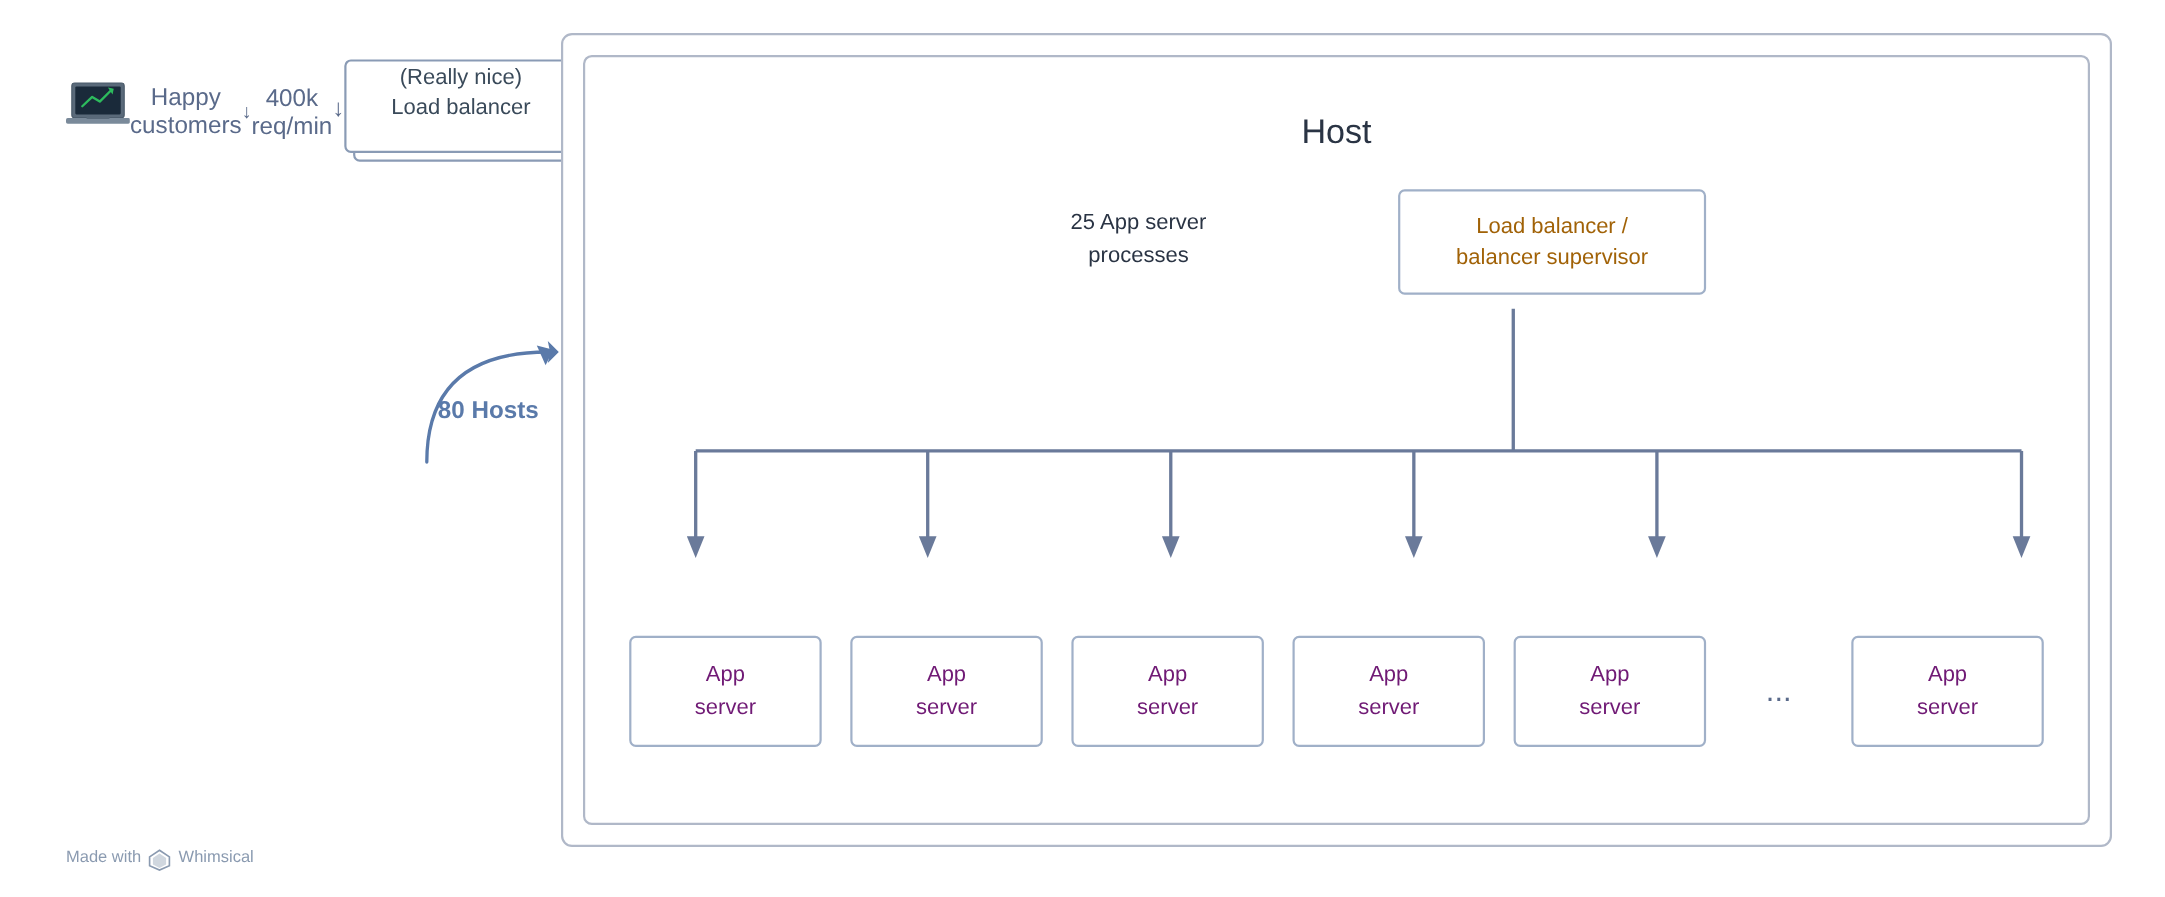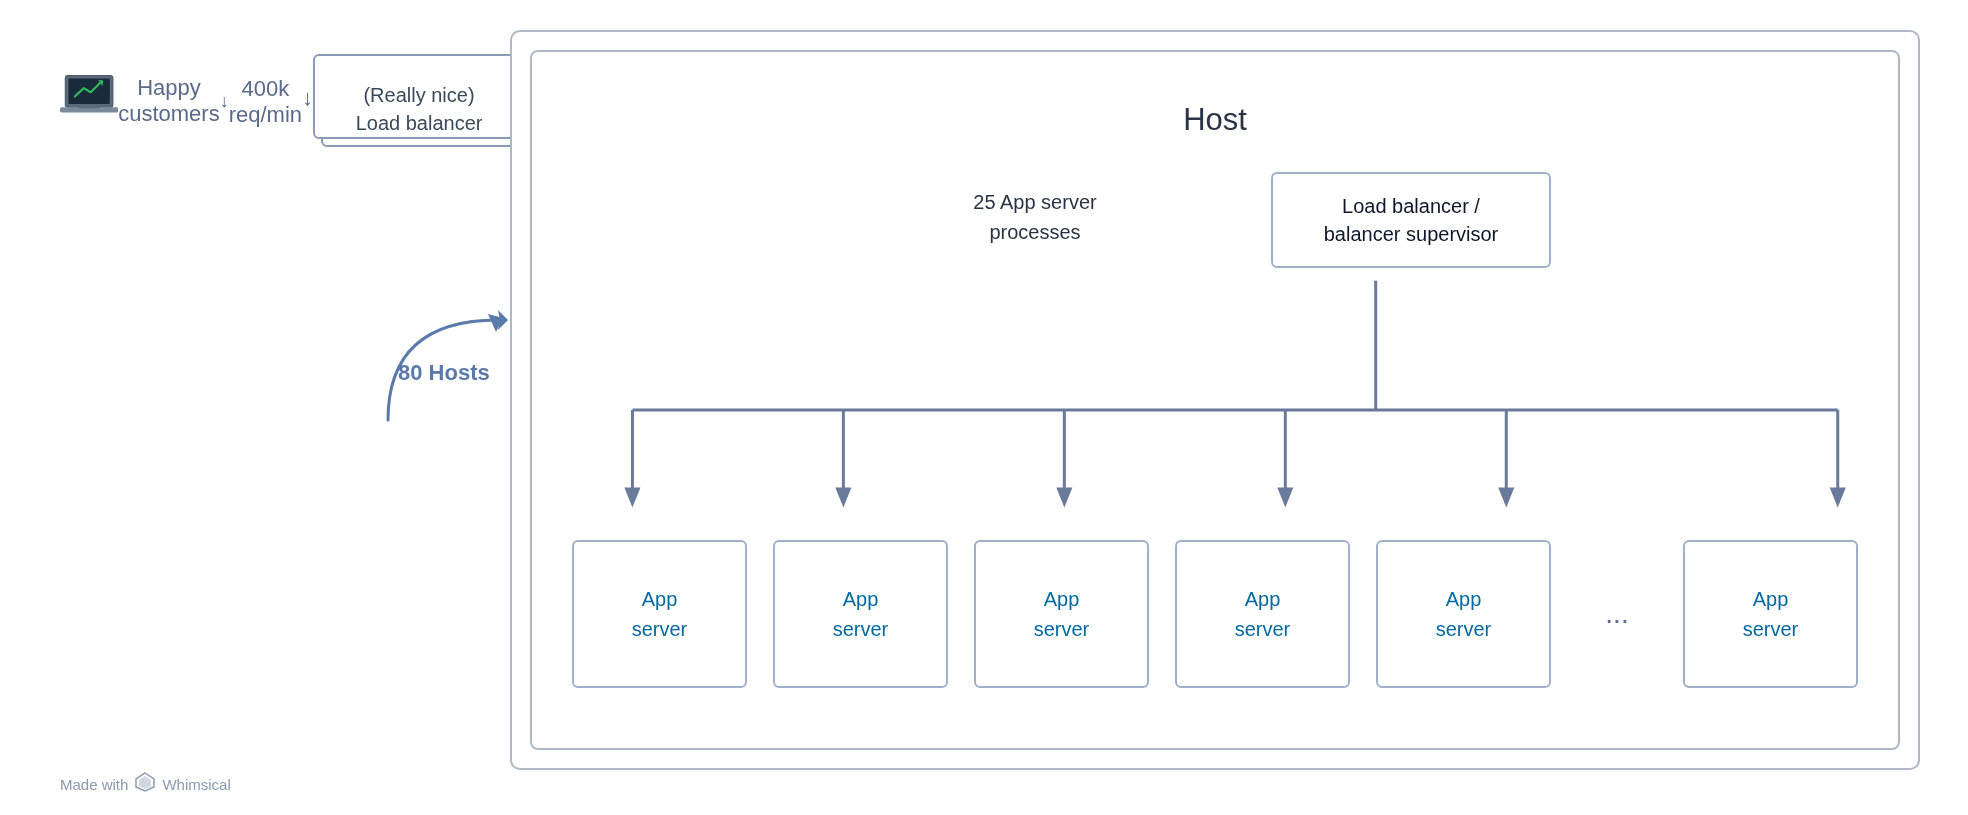--- a/index.html
+++ b/index.html
@@ -87,21 +87,21 @@
     .lb-card-front {
       position: absolute;
       top: 0;
       left: 0;
       width: 212px;
       height: 85px;
       border: 2px solid #8a9bb5;
       border-radius: 6px;
       background: #fff;
       display: flex;
-      align-items: flex-end;
+      align-items: flex-start;
       justify-content: center;
     }
 
     .lb-card-front span {
       font-size: 20px;
       color: #3a4a5a;
       text-align: center;
       line-height: 1.4;
     }
 
@@ -166,21 +166,21 @@
       position: absolute;
       top: 120px;
       left: 50%;
       transform: translateX(20%);
       width: 280px;
       border: 2px solid #a0b0c8;
       border-radius: 6px;
       padding: 18px 18px;
       text-align: center;
       font-size: 20px;
-      color: #0f172a;
+      color: #a16207;
       line-height: 1.4;
       background: #fff;
     }
 
     
     .app-processes-text {
       position: absolute;
       top: 135px;
       left: 50%;
       transform: translateX(-140%);
@@ -209,29 +209,29 @@
       right: 40px;
       display: flex;
       gap: 20px;
       justify-content: space-between;
       align-items: center;
     }
 
     .app-server-box {
       flex: 1;
       max-width: 175px;
-      height: 148px;
+      height: 101px;
       border: 2px solid #a0b0c8;
       border-radius: 6px;
       background: #fff;
       display: flex;
       align-items: center;
       justify-content: center;
       font-size: 20px;
-      color: #0369a1;
+      color: #701a75;
       text-align: center;
       line-height: 1.5;
     }
 
     .ellipsis-box {
       flex: 0.5;
       max-width: 80px;
       height: 120px;
       display: flex;
       align-items: center;
@@ -239,21 +239,21 @@
       font-size: 28px;
       color: #5a6a8a;
     }
 
     
     .made-with {
       position: absolute;
       bottom: 22px;
       left: 60px;
       display: flex;
-      align-items: flex-end;
+      align-items: flex-start;
       gap: 6px;
       font-size: 15px;
       color: #8a9ab0;
     }
 
     .whimsical-logo {
       width: 22px;
       height: 22px;
     }
   </style>

